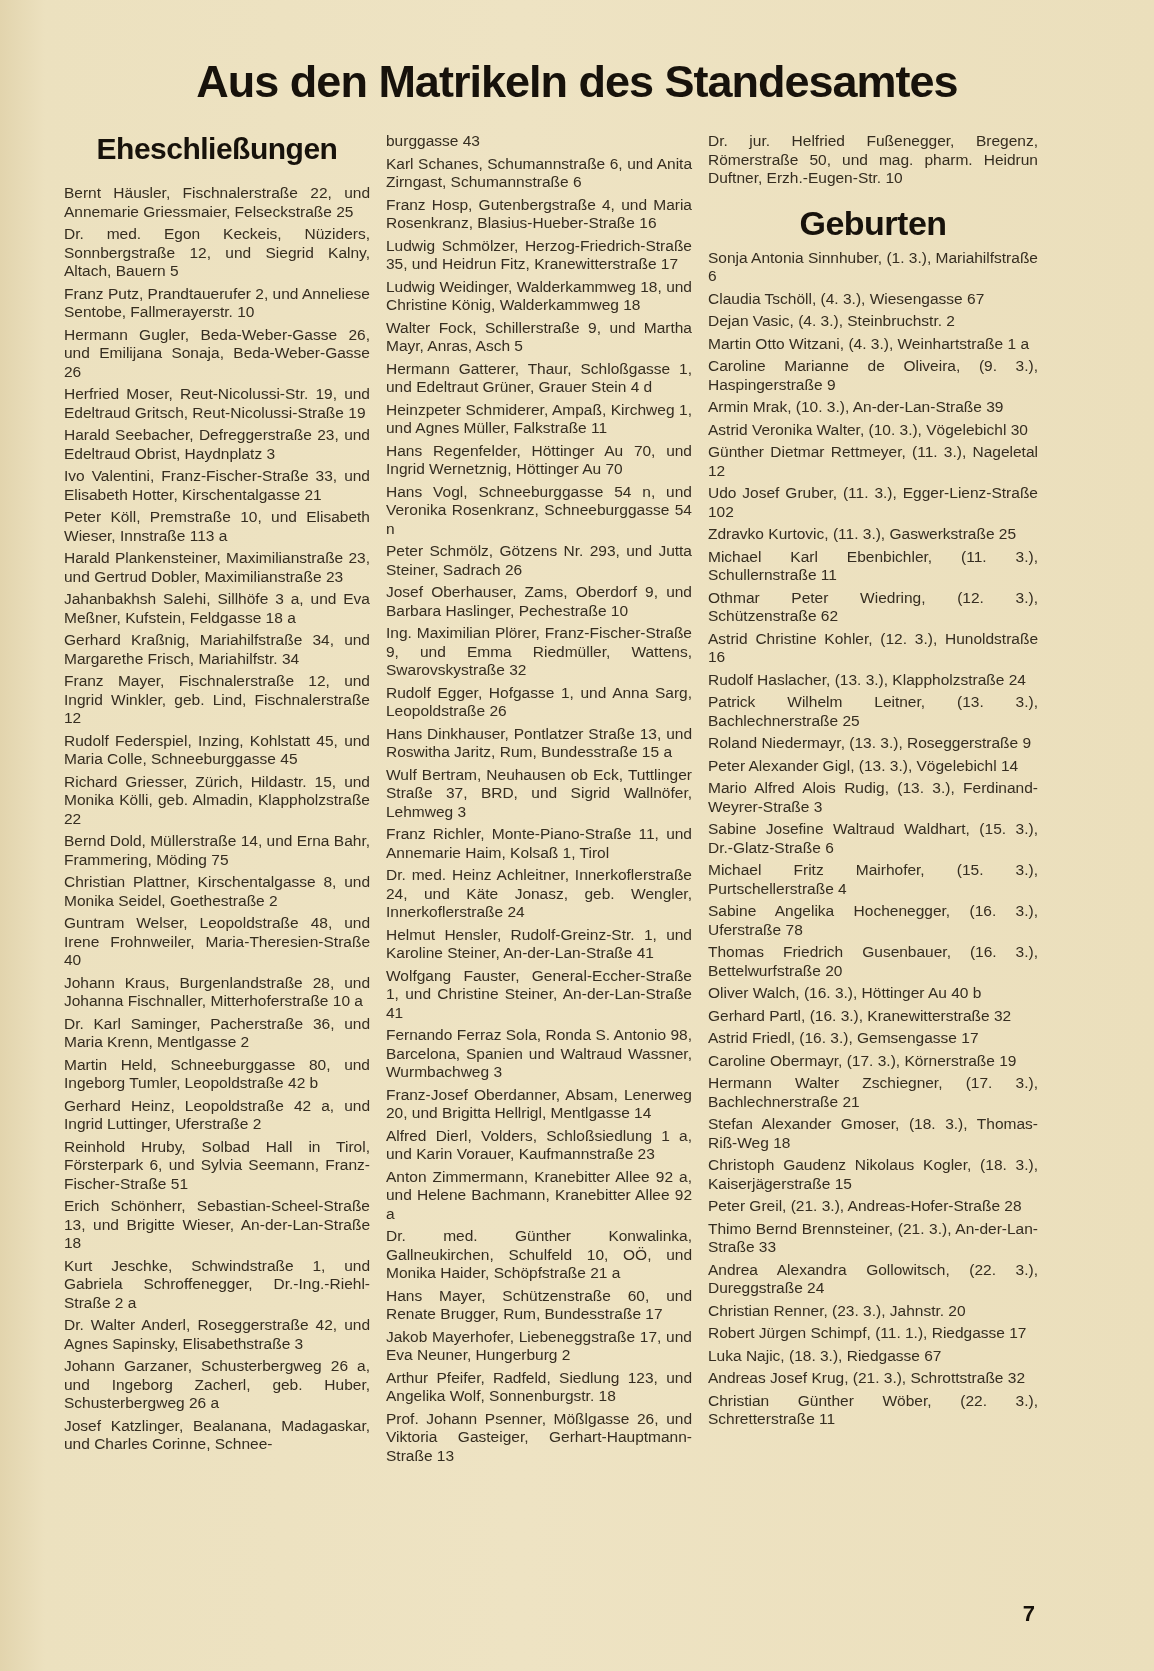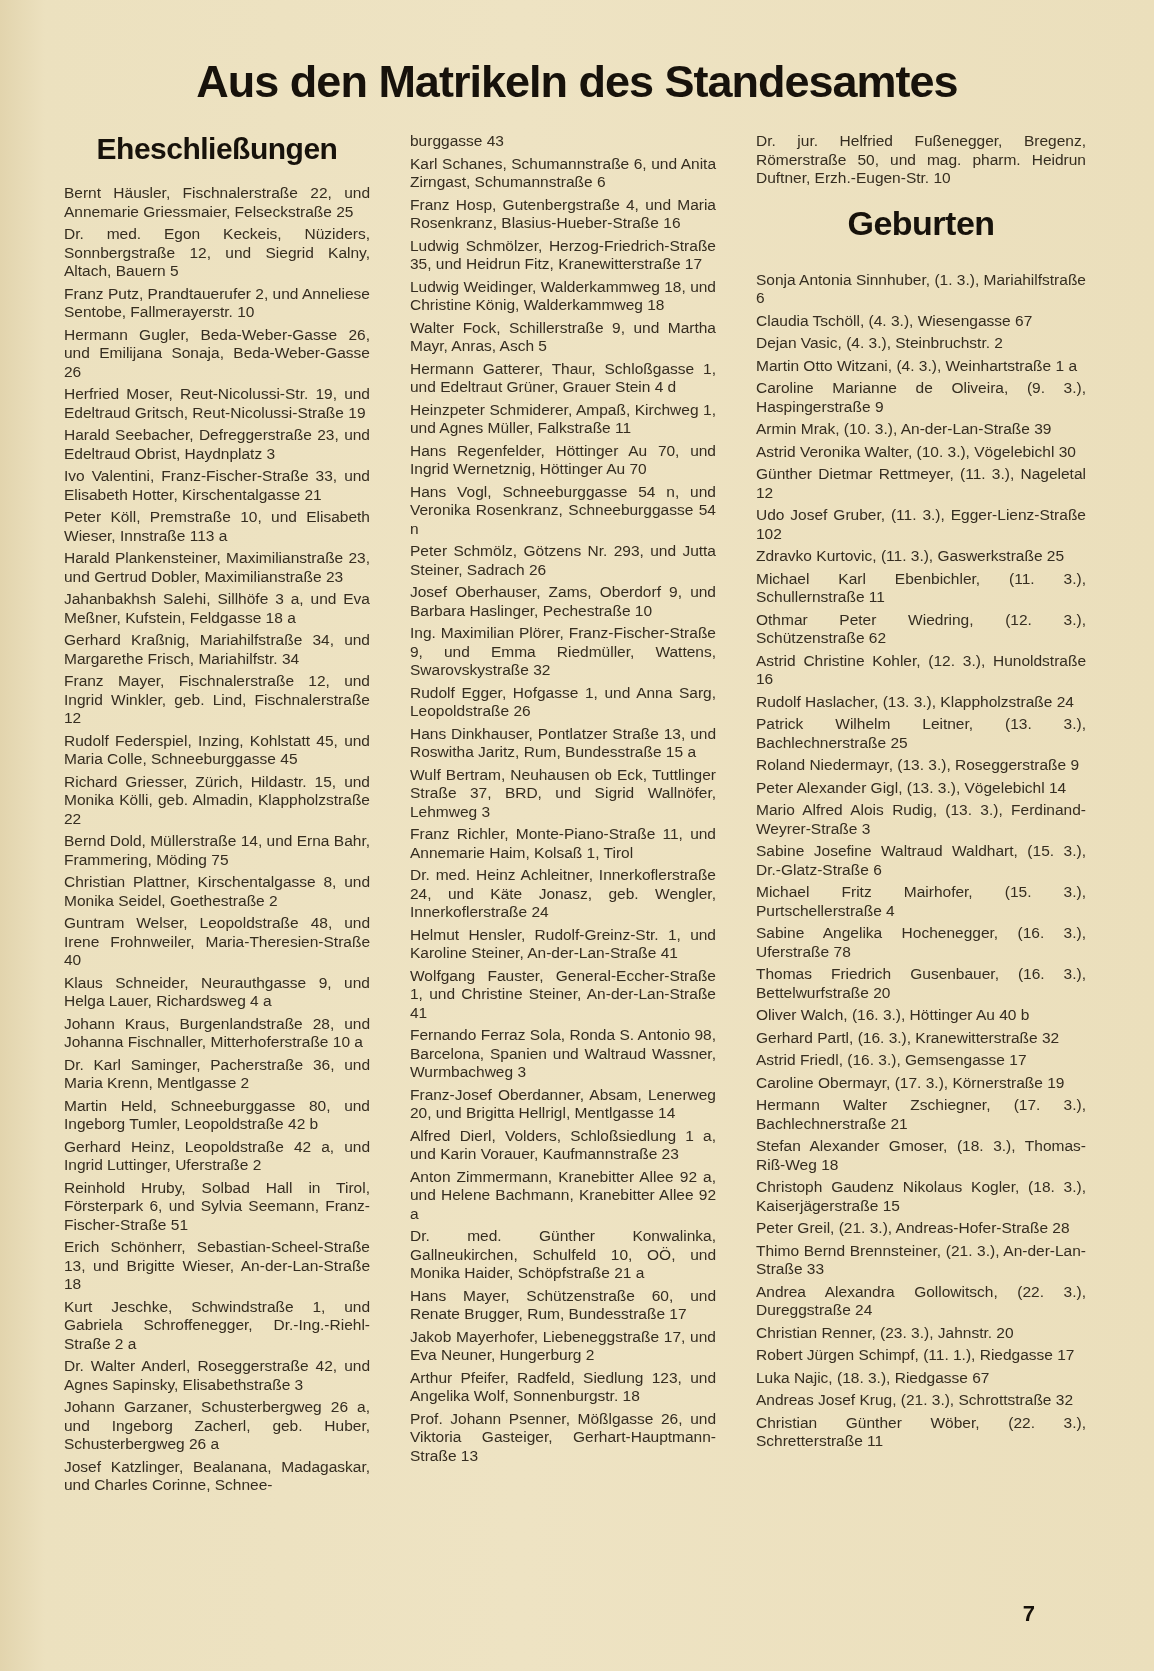--- a/index.html
+++ b/index.html
@@ -18,36 +18,36 @@
     padding-top: 56px;
     text-align: center;
     font-size: 45px;
     font-weight: bold;
     letter-spacing: -1px;
     color: #17120b;
   }
   .columns {
     display: flex;
     margin: 24px 56px 0 64px;
-    gap: 40px;
+    gap: 16px;
   }
   .col { width: 306px; flex: 0 0 auto; }
   .col3 { width: 330px; }
   .section-heading {
     text-align: center;
     font-weight: bold;
     color: #17120b;
     letter-spacing: -0.5px;
   }
   .marriages-heading {
     margin: 0 0 18px 0;
     font-size: 30px;
   }
   .births-heading {
-    margin: 16px 0 28px 0;
+    margin: 16px 0 6px 0;
     font-size: 34px;
   }
   .entry {
     margin: 0 0 4px 0;
     font-size: 15.5px;
     line-height: 18.5px;
     text-align: justify;
     text-justify: inter-word;
   }
   .page-number {
@@ -81,21 +81,20 @@
           <p class="entry">Peter Köll, Premstraße 10, und Elisabeth Wieser, Innstraße 113 a</p>
           <p class="entry">Harald Plankensteiner, Maximilianstraße 23, und Gertrud Dobler, Maximilianstraße 23</p>
           <p class="entry">Jahanbakhsh Salehi, Sillhöfe 3 a, und Eva Meßner, Kufstein, Feldgasse 18 a</p>
           <p class="entry">Gerhard Kraßnig, Mariahilfstraße 34, und Margarethe Frisch, Mariahilfstr. 34</p>
           <p class="entry">Franz Mayer, Fischnalerstraße 12, und Ingrid Winkler, geb. Lind, Fischnalerstraße 12</p>
           <p class="entry">Rudolf Federspiel, Inzing, Kohlstatt 45, und Maria Colle, Schneeburggasse 45</p>
           <p class="entry">Richard Griesser, Zürich, Hildastr. 15, und Monika Kölli, geb. Almadin, Klappholzstraße 22</p>
           <p class="entry">Bernd Dold, Müllerstraße 14, und Erna Bahr, Frammering, Möding 75</p>
           <p class="entry">Christian Plattner, Kirschentalgasse 8, und Monika Seidel, Goethestraße 2</p>
           <p class="entry">Guntram Welser, Leopoldstraße 48, und Irene Frohnweiler, Maria-Theresien-Straße 40</p>
-          <p class="entry">Klaus Schneider, Neurauthgasse 9, und Helga Lauer, Richardsweg 4 a</p>
           <p class="entry">Johann Kraus, Burgenlandstraße 28, und Johanna Fischnaller, Mitterhoferstraße 10 a</p>
           <p class="entry">Dr. Karl Saminger, Pacherstraße 36, und Maria Krenn, Mentlgasse 2</p>
           <p class="entry">Martin Held, Schneeburggasse 80, und Ingeborg Tumler, Leopoldstraße 42 b</p>
           <p class="entry">Gerhard Heinz, Leopoldstraße 42 a, und Ingrid Luttinger, Uferstraße 2</p>
           <p class="entry">Reinhold Hruby, Solbad Hall in Tirol, Försterpark 6, und Sylvia Seemann, Franz-Fischer-Straße 51</p>
           <p class="entry">Erich Schönherr, Sebastian-Scheel-Straße 13, und Brigitte Wieser, An-der-Lan-Straße 18</p>
           <p class="entry">Kurt Jeschke, Schwindstraße 1, und Gabriela Schroffenegger, Dr.-Ing.-Riehl-Straße 2 a</p>
           <p class="entry">Dr. Walter Anderl, Roseggerstraße 42, und Agnes Sapinsky, Elisabethstraße 3</p>
           <p class="entry">Johann Garzaner, Schusterbergweg 26 a, und Ingeborg Zacherl, geb. Huber, Schusterbergweg 26 a</p>
           <p class="entry">Josef Katzlinger, Bealanana, Madagaskar, und Charles Corinne, Schnee-</p>

